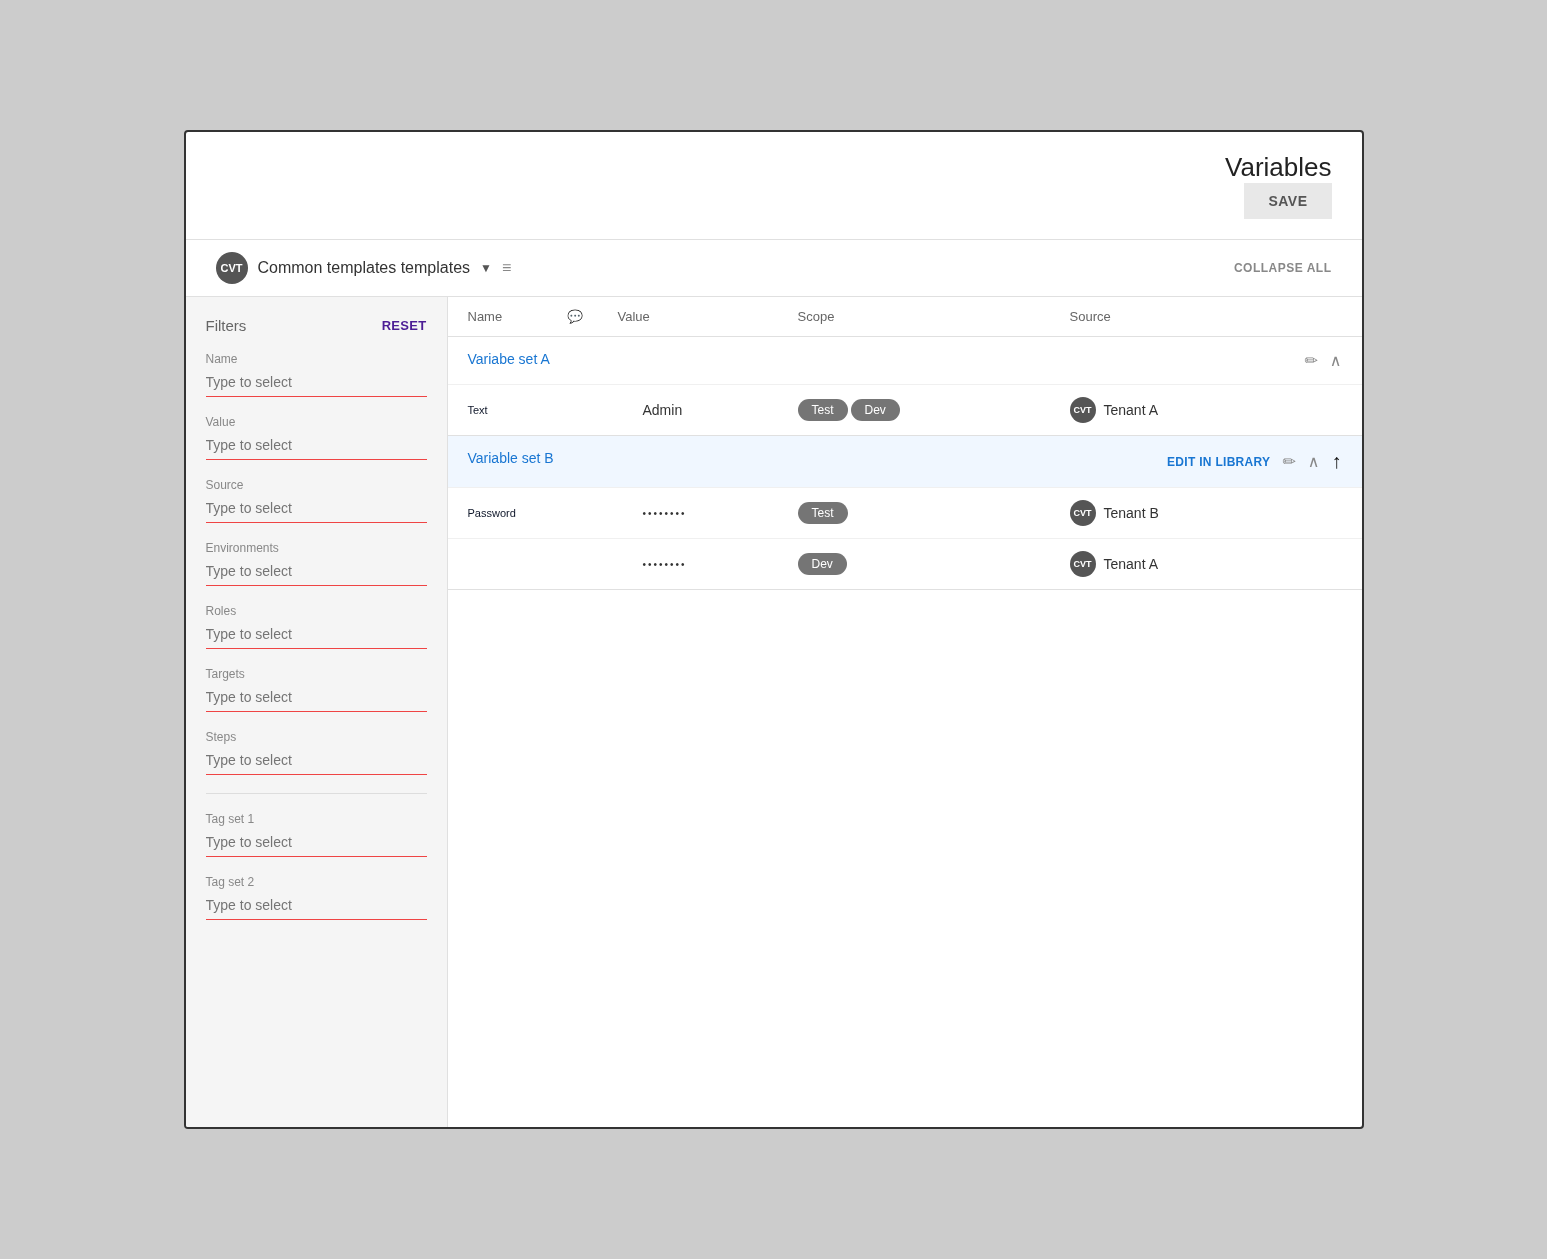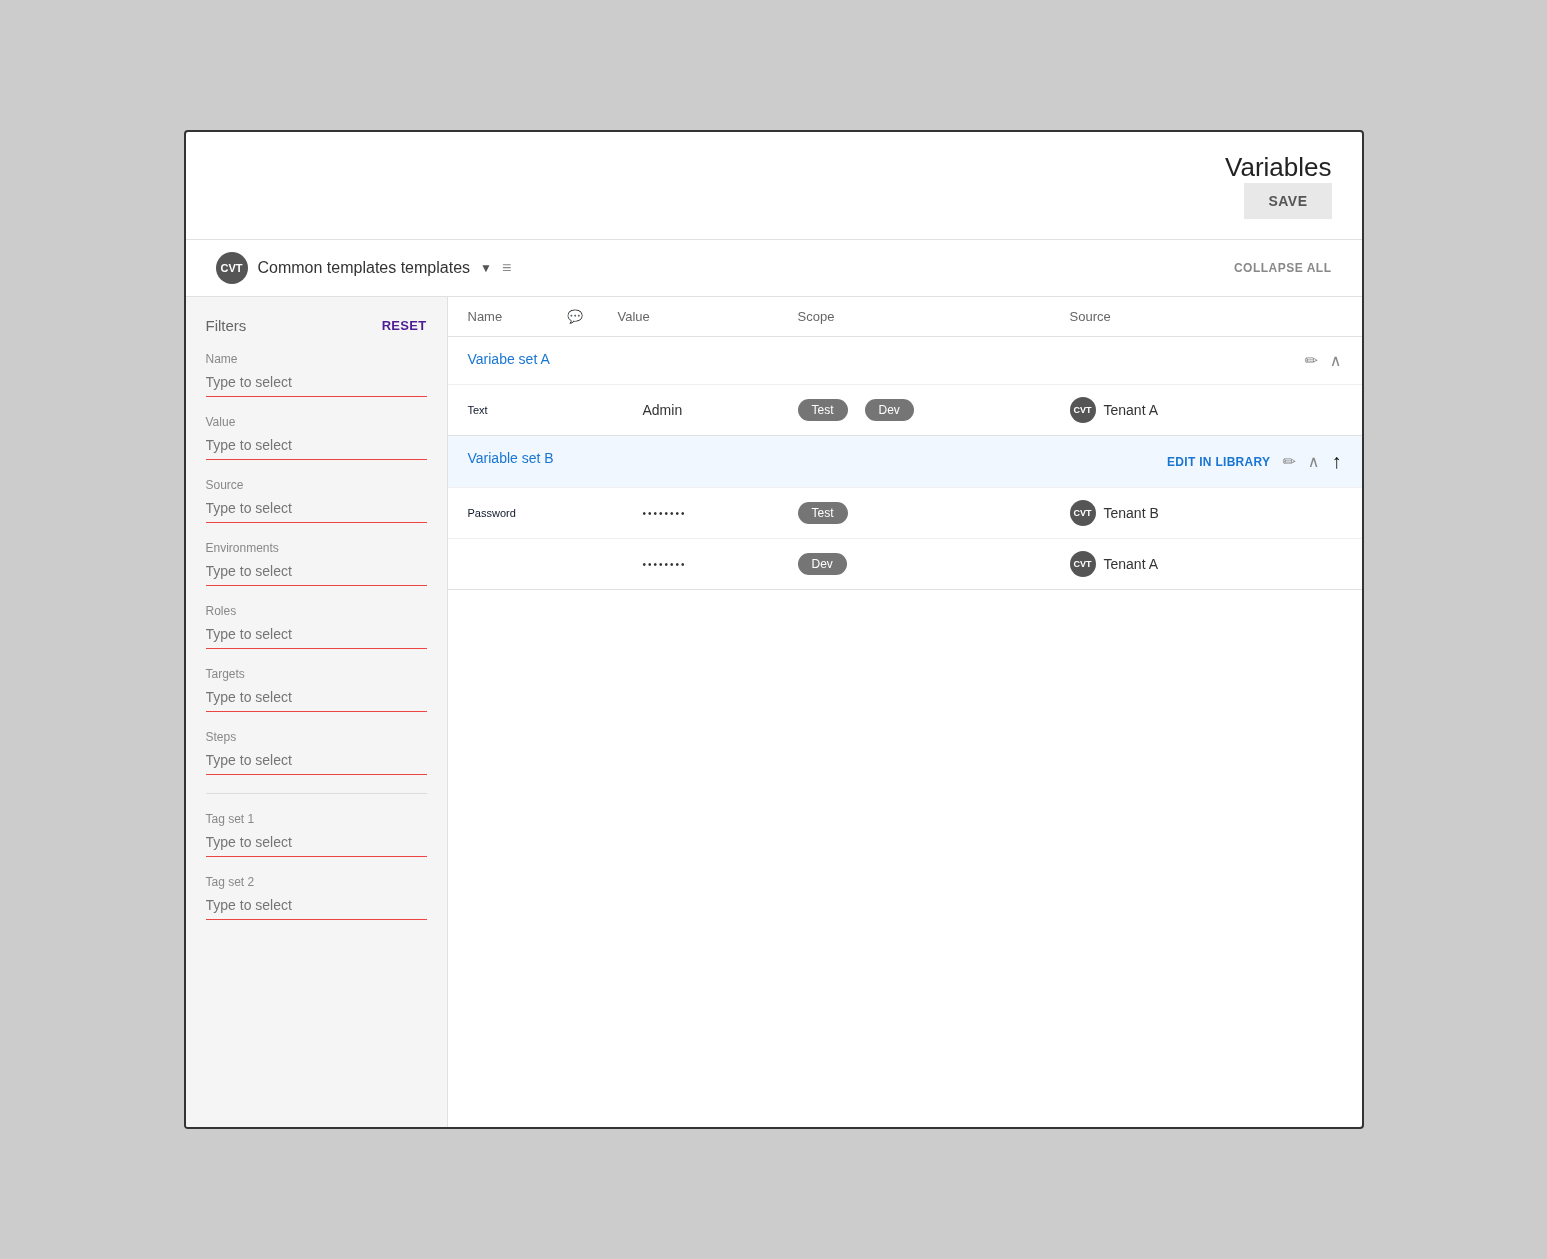--- a/index.html
+++ b/index.html
@@ -50,21 +50,21 @@
     .edit-in-library { color: #1976d2; font-size: 12px; font-weight: 600; cursor: pointer; letter-spacing: 0.3px; }
     .edit-icon { font-size: 16px; color: #888; cursor: pointer; }
     .collapse-icon { font-size: 16px; color: #888; cursor: pointer; }
     .cursor-arrow { font-size: 20px; color: #111; }
     
     
     .variable-row { display: grid; grid-template-columns: 100px 50px 180px 1fr 1fr; padding: 12px 20px; border-top: 1px solid #f0f0f0; align-items: center; }
     .var-name { font-size: 11px; color: #0f172a; }
     .var-value { font-size: 14px; color: #333; margin-left: 25px; }
     .var-value.password { letter-spacing: 2px; font-size: 10px; color: #333; }
-    .scope-tags { display: flex; gap: 17px; align-items: center; }
+    .scope-tags { display: flex; gap: 3px; align-items: center; }
     .scope-tag { background: #757575; color: #fff; border-radius: 20px; padding: 4px 14px; font-size: 12px; font-weight: 500; }
     .source-cell { display: flex; align-items: center; gap: 8px; }
     .source-name { font-size: 14px; color: #333; }
   </style>
 </head>
 <body>
 
 <div class="window">
 
   <div class="header">

